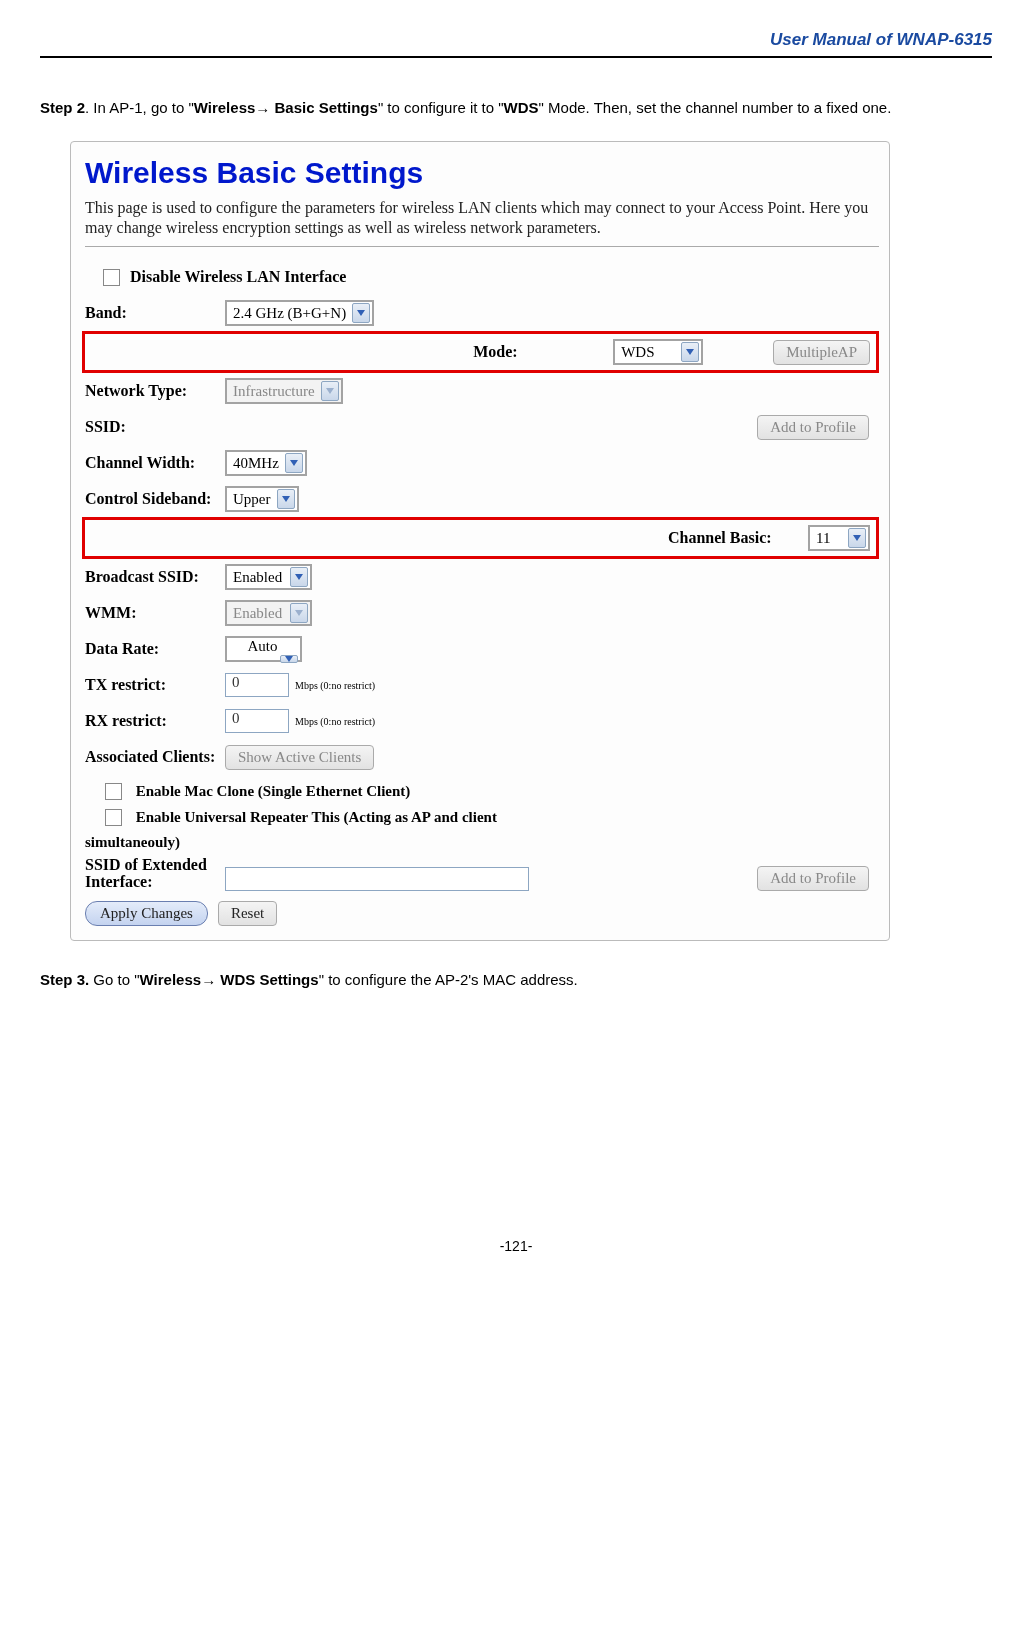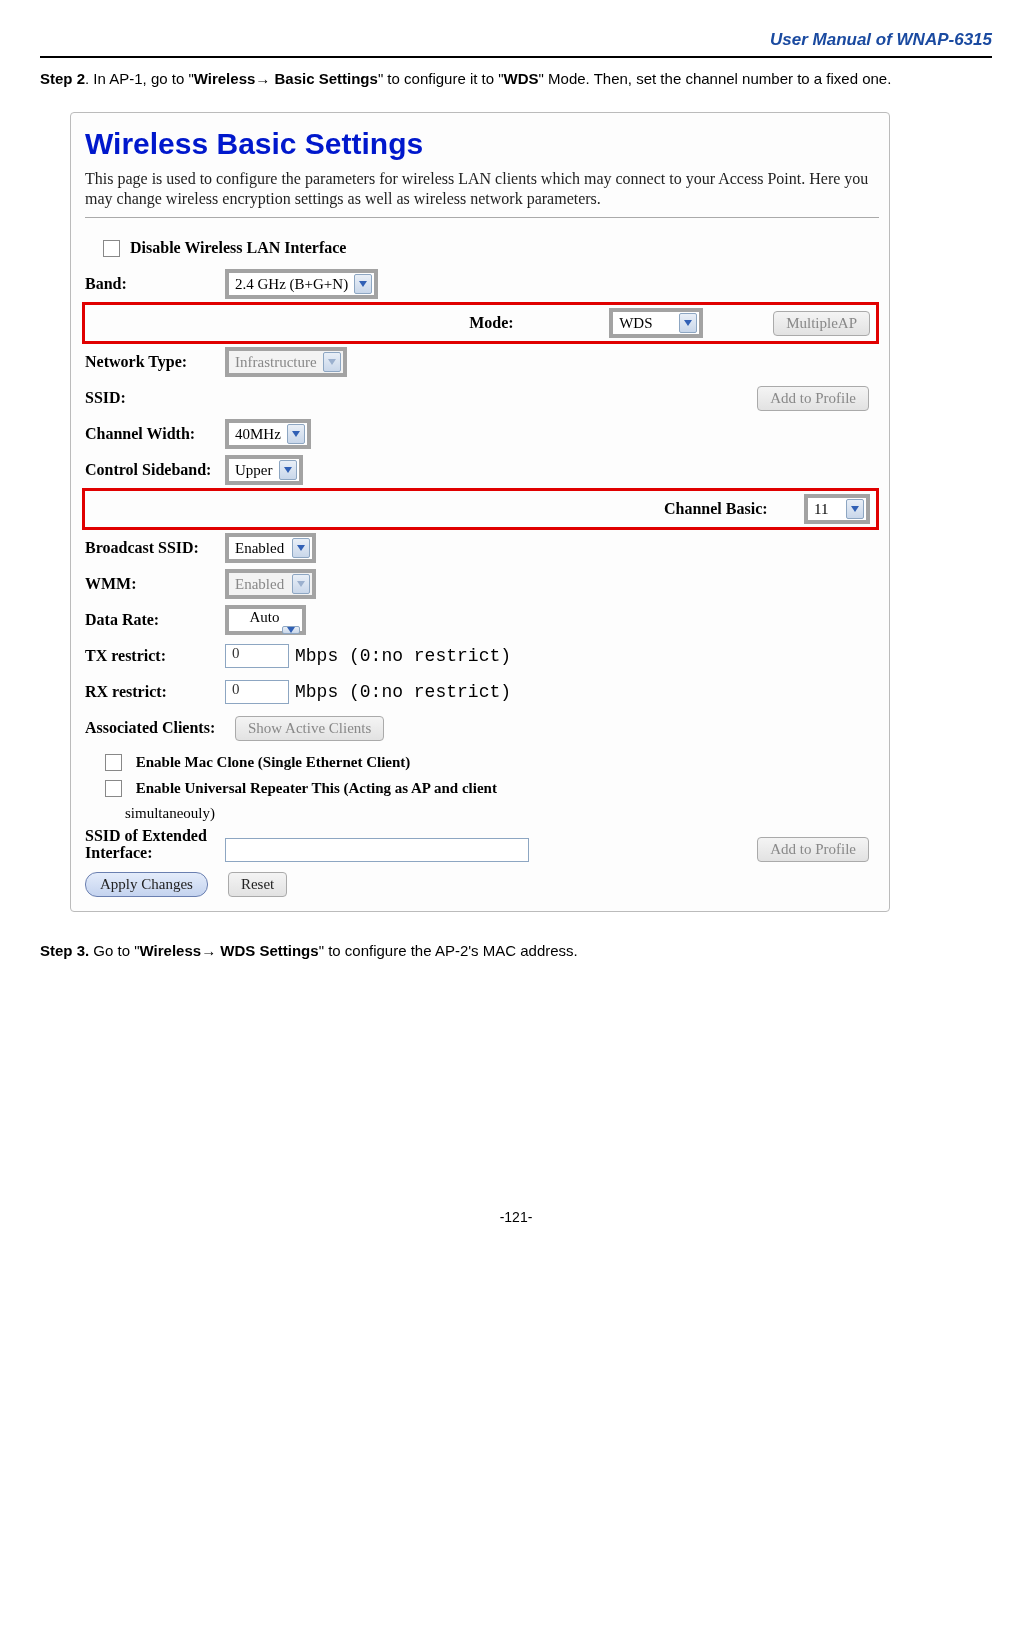--- a/index.html
+++ b/index.html
@@ -12,21 +12,21 @@
     font-size: 15px;
   }
   .header-title {
     text-align: right;
     font-style: italic;
     font-weight: bold;
     color: #1a4aa0;
     font-size: 17px;
     border-bottom: 2px solid #000;
     padding-bottom: 6px;
-    margin-bottom: 6px;
+    margin-bottom: 35px;
   }
   .step-text {
     line-height: 2.0;
     font-size: 15px;
     text-align: justify;
     margin-bottom: 18px;
   }
   .step-text-2 {
     font-size: 15px;
     margin-top: 30px;
@@ -89,21 +89,21 @@
     vertical-align: middle;
     margin-right: 10px;
   }
   .checkbox-label {
     font-weight: bold;
     vertical-align: middle;
   }
   .pseudo-select {
     display: inline-flex;
     align-items: center;
-    border: 4px solid #a3a3a3;
+    border: 2px solid #a3a3a3;
     background: #fff;
     height: 22px;
     padding: 0 2px 0 6px;
     font-size: 15px;
     color: #000;
   }
   .pseudo-select.disabled {
     color: #888;
     background: #f3f3f3;
   }
@@ -141,21 +141,20 @@
   }
   .btn-gray {
     display: inline-block;
     border: 1px solid #aaa;
     border-radius: 4px;
     background: linear-gradient(#f4f4f4,#e2e2e2);
     color: #888;
     padding: 3px 12px;
     font-size: 15px;
     font-family: "Times New Roman", serif;
-    margin-left: 10px;
   }
   .btn-gray.active {
     color: #222;
   }
   .btn-blue {
     display: inline-block;
     border: 1px solid #6a7fb0;
     border-radius: 12px;
     background: linear-gradient(#e4ecfa,#c4d3ef);
     color: #222;
@@ -165,22 +164,21 @@
   }
   .highlight-row {
     border: 3px solid #e00000;
     padding: 0px 6px;
     margin-left: -3px;
     justify-content: flex-end;
   }
   .highlight-row .label { margin-left: 2px; }
   .mbps-text {
     margin-left: 6px;
-    font-size: 18px;
-    font-family: Liberation Mono, monospace;
+    font-size: 10px;
   }
   .buttons-row {
     margin-top: 10px;
     display: flex;
     gap: 10px;
   }
   .page-number {
     text-align: center;
     margin-top: 250px;
     font-size: 14px;
@@ -188,23 +186,22 @@
   .inline-right {
     margin-left: auto;
     margin-right: 10px;
   }
   .cb-indent {
     padding-left: 20px;
     margin: 6px 0;
     line-height: 1.3;
   }
   .simul {
-    font-weight: normal;
+    font-weight: bold;
     padding-left: 0px;
-    margin-left: 40px;
   }
 </style>
 </head>
 <body>
 
 <div class="header-title">User Manual of WNAP-6315</div>
 
 <div class="step-text">
   <span class="bold">Step 2</span><span>. In AP-1, go to "</span><span class="bold">Wireless</span><span class="bold arrow">→</span><span class="bold"> Basic Settings</span><span>" to configure it to "</span><span class="bold">WDS</span><span>" Mode. Then, set the channel number to a fixed one.</span>
 </div>

